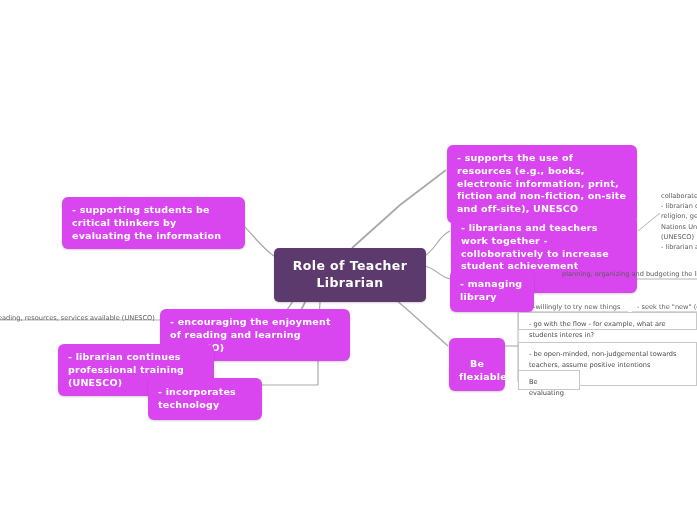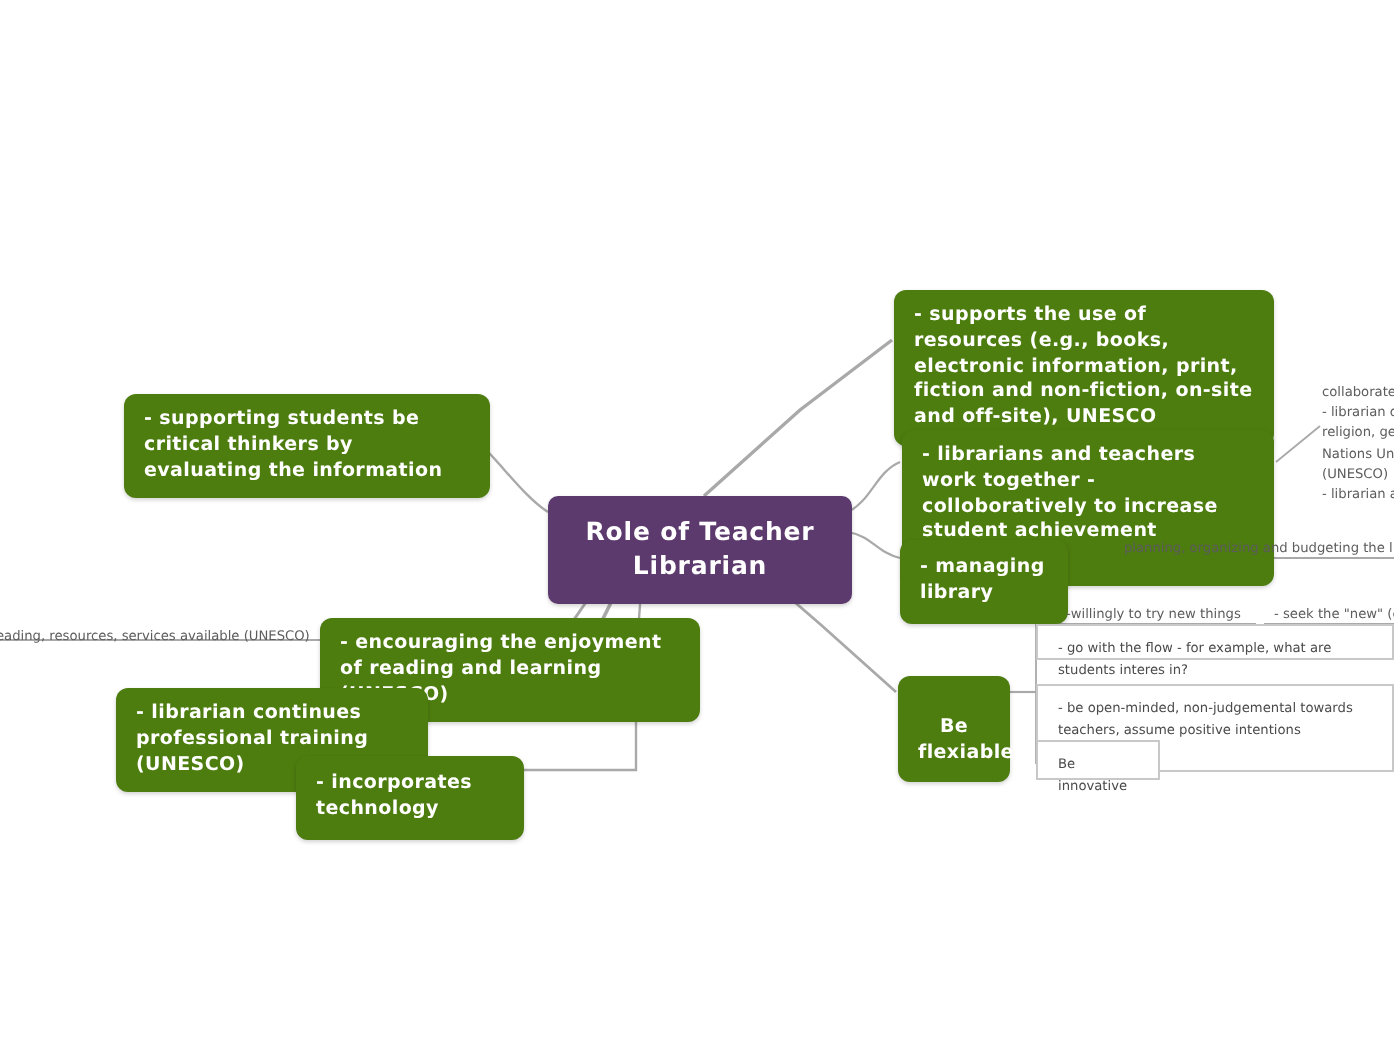--- a/index.html
+++ b/index.html
@@ -29,21 +29,21 @@
   }
   .node {
     position: absolute;
     box-sizing: border-box;
     border-radius: 6px;
     color: #ffffff;
     font-weight: bold;
     letter-spacing: 0.2px;
     line-height: 1.35;
     padding: 7px 10px;
-    background: #4d7c0f;
+    background: #d946ef;
     font-size: 9.5px;
     box-shadow: 0 1px 2px rgba(0,0,0,0.18);
   }
   .node.center {
     background: #5d3a6e;
     border-radius: 5px;
     font-size: 12.5px;
     padding: 10px 14px;
     letter-spacing: 0.4px;
     text-align: center;
@@ -127,21 +127,21 @@
 
   <div class="subbox" style="left:518px; top:312px; width:179px; height:18px;">
     <span>- go with the flow - for example, what are students interes in?</span>
   </div>
 
   <div class="subbox" style="left:518px; top:342px; width:179px; height:44px;">
     <span>- be open-minded, non-judgemental towards teachers, assume positive intentions</span>
   </div>
 
   <div class="subbox" style="left:518px; top:370px; width:62px; height:20px;">
-    <span>Be innovative</span>
+    <span>Be evaluating</span>
   </div>
 
   <div class="node" style="left:62px; top:197px; width:183px;">
     <span>- supporting students be critical thinkers by evaluating the information</span>
   </div>
 
   <div class="node" style="left:160px; top:309px; width:190px;">
     <span>- encouraging the enjoyment of reading and learning (UNESCO)</span>
   </div>
 

